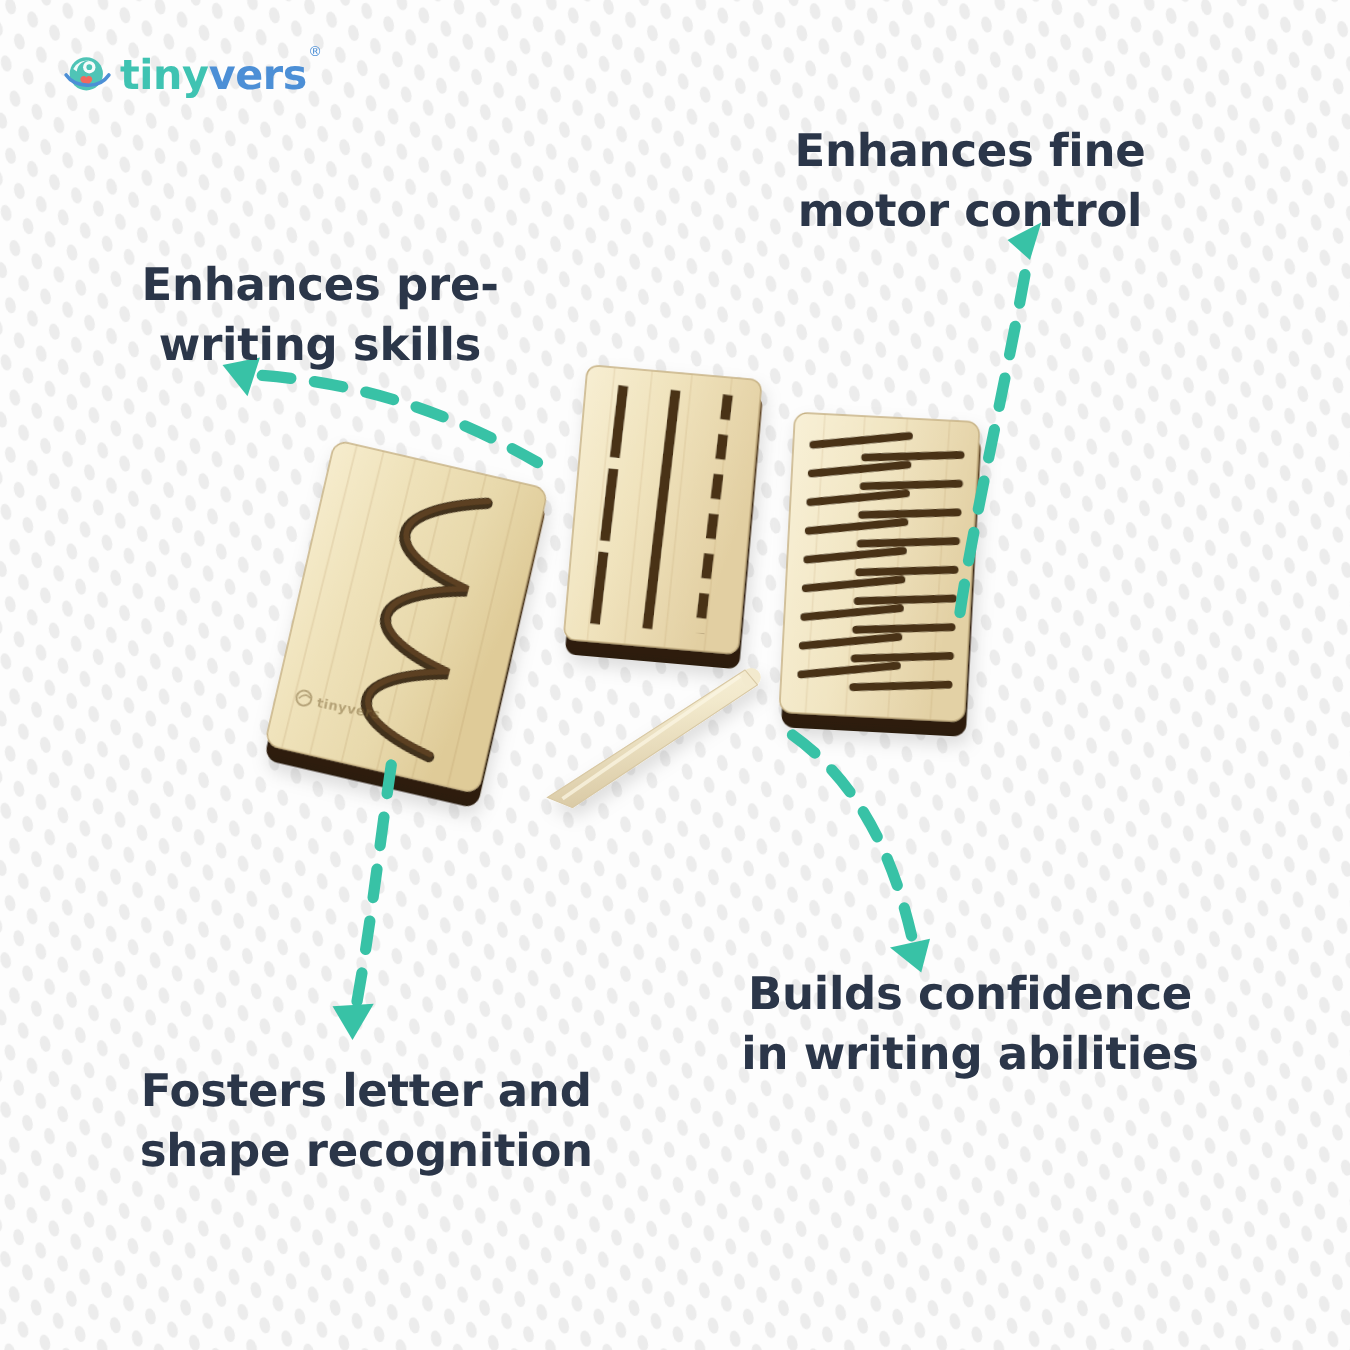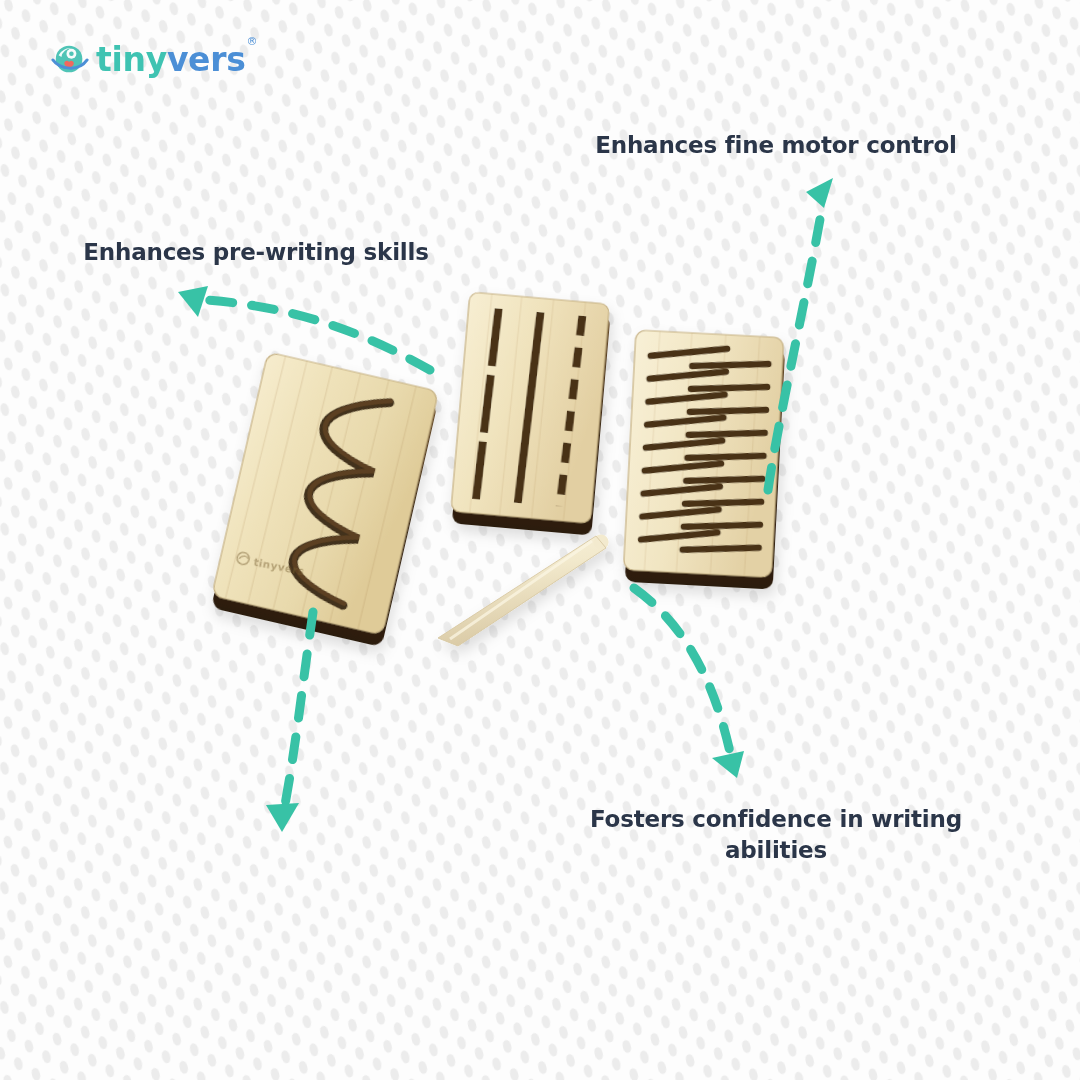--- a/index.html
+++ b/index.html
@@ -37,27 +37,26 @@
   .word-vers{color:#4C8FD6;}
   #brand-reg{
     font-size:11px;color:#4C8FD6;vertical-align:super;
     position:relative;top:-14px;left:1px;font-weight:400;
   }
   
   .benefit{
     position:absolute;
     color:#2B3649;
     font-weight:700;
-    font-size:23px;
+    font-size:36px;
     line-height:1.33;
     text-align:center;
     letter-spacing:-0.2px;
     z-index:5;
     font-family:"DejaVu Sans", sans-serif;
-    margin-top:32px;
   }
   #benefit-0{left:56px;top:205px;width:400px;}
   #benefit-1{left:586px;top:98px;width:380px;}
   #benefit-2{left:88px;top:850px;width:410px;}
   #benefit-3{left:586px;top:772px;width:380px;}
   
   #arrows{position:absolute;inset:0;z-index:4;}
   
   #product{position:absolute;inset:0;z-index:3;}
 </style>
@@ -217,15 +216,16 @@
       <circle cx="21.5" cy="14.5" r="5.2" fill="#FFFFFF" opacity="0.95"></circle>
       <circle cx="21.5" cy="14.5" r="2.4" fill="#4FC4B6"></circle>
       <path d="M19 23.2 c-1.6 -2.4 -5 -1.2 -5 1.5 c0 2.3 3.3 4.2 5 5.6 c1.7 -1.4 5 -3.3 5 -5.6 c0 -2.7 -3.4 -3.9 -5 -1.5 Z" fill="#F2685E"></path>
       <path d="M2 21 C 9 31, 29 34, 38 21" fill="none" stroke="#4C8FD6" stroke-width="3.1" stroke-linecap="round"></path>
     </svg>
     <div id="brand-wordmark"><span class="word-tiny">tiny</span><span class="word-vers">vers</span><span id="brand-reg">®</span></div>
   </div>
 
   <div class="benefit" id="benefit-0">Enhances pre-writing skills</div>
   <div class="benefit" id="benefit-1">Enhances fine motor control</div>
-  <div class="benefit" id="benefit-3">Fosters confidence in writing abilities</div>
+  <div class="benefit" id="benefit-2">Fosters letter and shape recognition</div>
+  <div class="benefit" id="benefit-3">Builds confidence in writing abilities</div>
 
 </div>
 
 </body></html>

